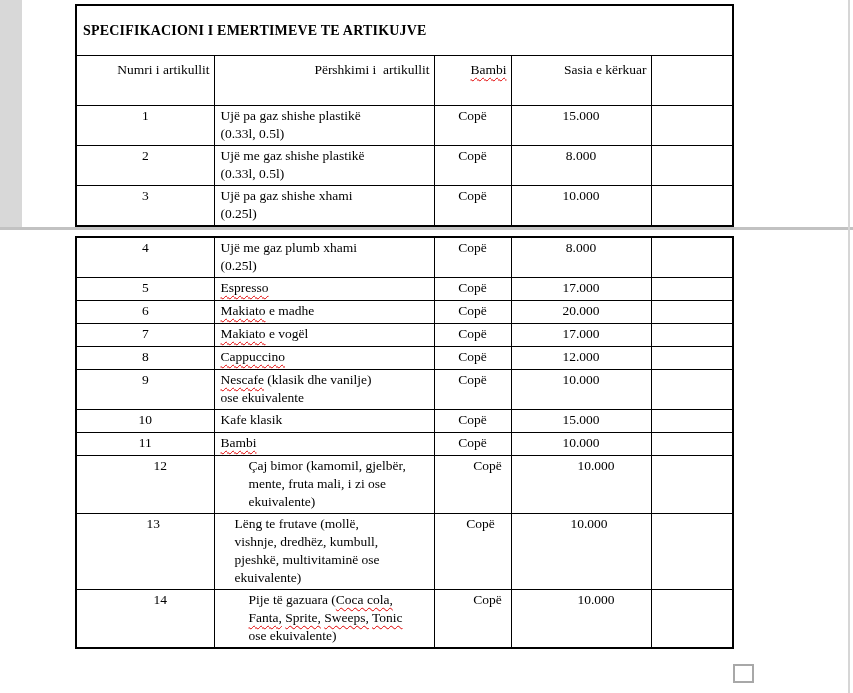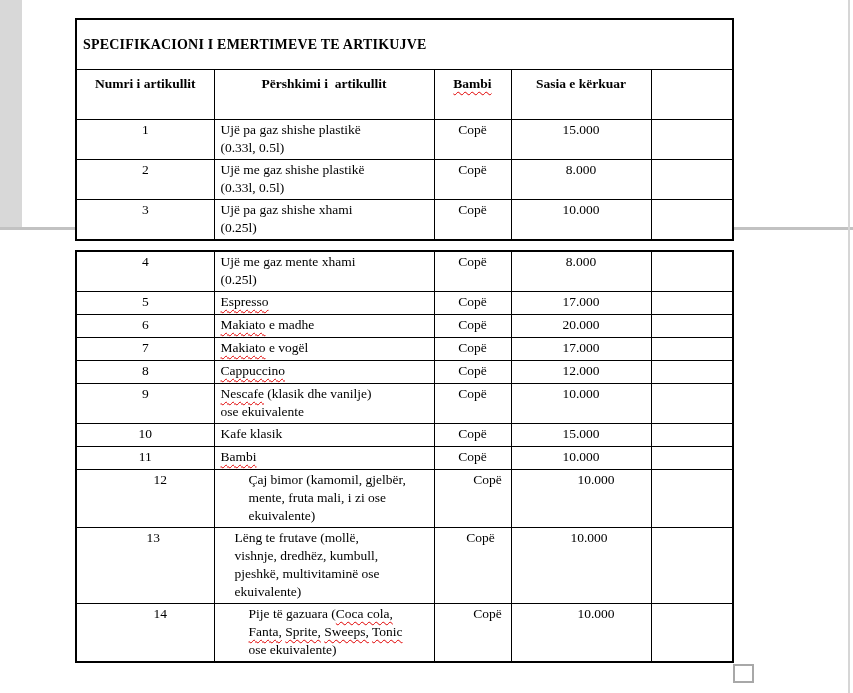--- a/index.html
+++ b/index.html
@@ -8,26 +8,26 @@
     font-family:"Liberation Serif","DejaVu Serif",serif;color:#000;
   }
   .stage{position:relative;width:853px;height:693px;background:#fff;}
 
   
   .left-gray{position:absolute;left:0;top:0;width:22px;height:227px;background:#d8d8d8;}
   .page-break{position:absolute;left:0;top:227px;width:853px;height:3px;background:#c2c2c2;}
   .right-edge{position:absolute;left:848px;top:0;width:2px;height:693px;background:#d6d6d6;}
 
   
-  table.doc{position:absolute;left:75px;width:657px;border-collapse:collapse;table-layout:fixed;background:#fff;border:2px solid #000;margin-top:14px;}
+  table.doc{position:absolute;left:75px;width:657px;border-collapse:collapse;table-layout:fixed;background:#fff;border:2px solid #000;}
   .t1{top:4px;}
   .t2{top:236px;}
   td{border:1.5px solid #000;padding:1px 4px;vertical-align:top;font-size:13.5px;line-height:18px;overflow:hidden;}
   .title-cell{height:47px;vertical-align:middle;font-weight:bold;font-size:14px;padding-left:6px;letter-spacing:.2px;}
-  tr.header-row td{height:43px;font-weight:bold;text-align:center;padding-top:5px;white-space:pre-wrap;}
+  tr.header-row td{height:43px;font-weight:normal;text-align:right;padding-top:5px;white-space:pre-wrap;}
   .c-num,.c-unit,.c-qty{text-align:center;}
   .c-desc{padding-left:6px;}
   tr.h1 td{height:20px;}
   tr.h2 td{height:37px;}
   tr.h3 td{height:55px;padding-left:34px;}
   tr.h4 td{height:73px;padding-left:20px;}
   .dl{white-space:nowrap;}
   .sq{
     text-decoration-line:underline;
     text-decoration-style:wavy;
@@ -104,21 +104,21 @@
       <col style="width:138px">
         <col style="width:220px">
         <col style="width:77px">
         <col style="width:140px">
         <col style="width:82px">
     </colgroup>
     <tbody id="t2body">
         <tr class="h2">
           <td class="c-num">4</td>
           <td class="c-desc">
-            <div class="dl"><span>Ujë me gaz mente xhami</span></div>
+            <div class="dl"><span>Ujë me gaz plumb xhami</span></div>
             <div class="dl"><span>(0.25l)</span></div>
           </td>
           <td class="c-unit">Copë</td>
           <td class="c-qty">8.000</td>
           <td class="c-empty"></td>
         </tr>
         <tr class="h1">
           <td class="c-num">5</td>
           <td class="c-desc">
             <div class="dl"><span class="sq">Espresso</span></div>

